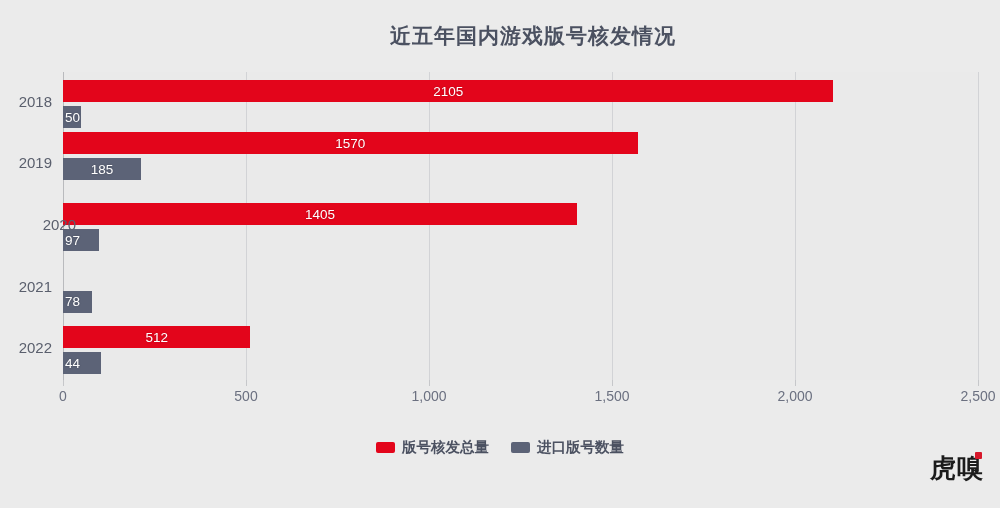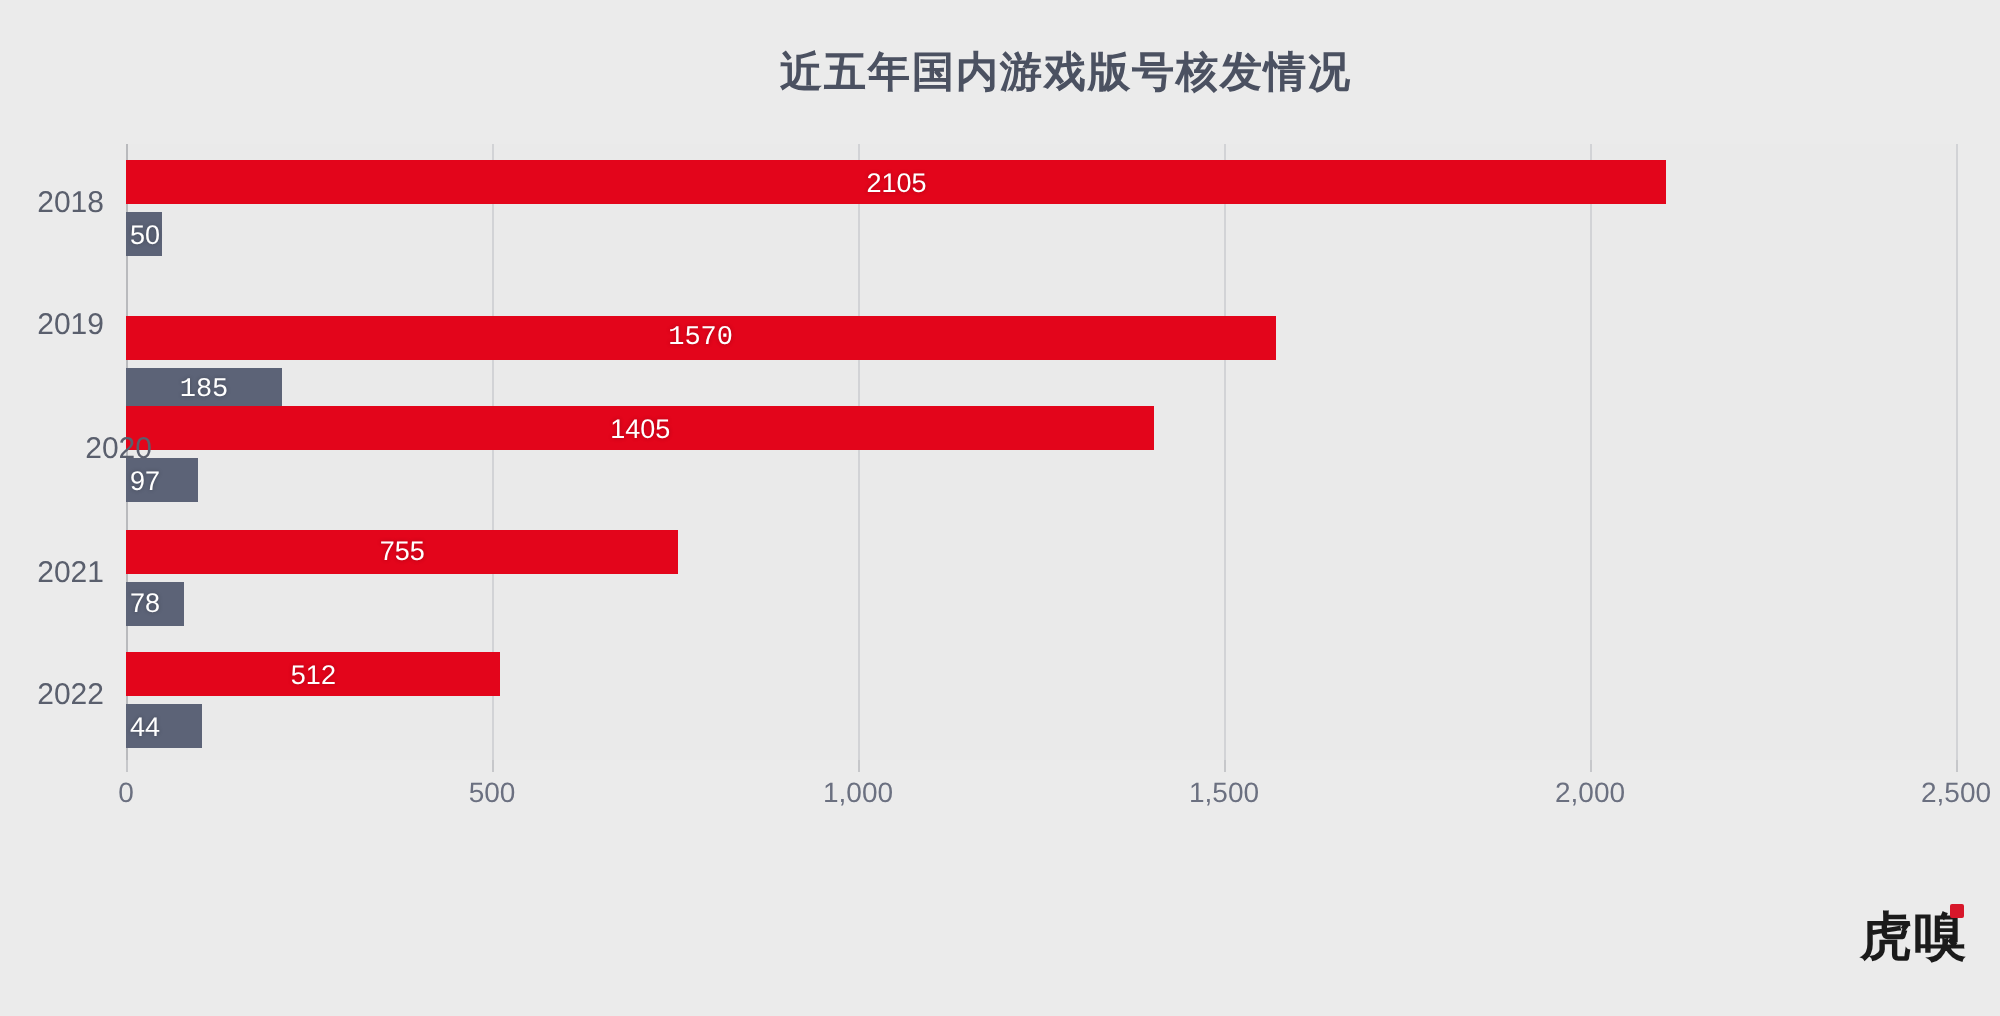--- a/index.html
+++ b/index.html
@@ -206,40 +206,37 @@
     <div class="axis-line"></div>
     <div id="bar-groups">
         <div class="bar-group" style="top: 0px; height: 61.6px;">
           <div class="bar total" style="width: 770.43px; background: rgb(227, 5, 27);">
             <span class="bar-value">2105</span>
           </div>
           <div class="bar imported" style="width: 18.3px; background: rgb(92, 99, 119);">
             <span class="bar-value" style="left: 2px; right: auto; text-align: left;">50</span>
           </div>
         </div>
-        <div class="bar-group" style="top: 78px; height: 61.6px; font-family: Liberation Mono, monospace;">
+        <div class="bar-group" style="top: 52px; height: 61.6px;">
           <div class="bar total" style="width: 574.62px; background: rgb(227, 5, 27);">
             <span class="bar-value">1570</span>
           </div>
           <div class="bar imported" style="width: 78px; background: rgb(92, 99, 119);">
             <span class="bar-value">185</span>
           </div>
         </div>
         <div class="bar-group" style="top: 123.2px; height: 61.6px;">
           <div class="bar total" style="width: 514.23px; background: rgb(227, 5, 27);">
             <span class="bar-value">1405</span>
           </div>
           <div class="bar imported" style="width: 35.502px; background: rgb(92, 99, 119);">
             <span class="bar-value" style="left: 2px; right: auto; text-align: right;">97</span>
           </div>
         </div>
         <div class="bar-group" style="top: 184.8px; height: 61.6px;">
-          <div class="bar total" style="width: 276.33px; background: rgb(227, 5, 27);">
-            <span class="bar-value">755</span>
-          </div>
           <div class="bar imported" style="width: 28.548px; background: rgb(92, 99, 119);">
             <span class="bar-value" style="left: 2px; right: auto; text-align: left;">78</span>
           </div>
         </div>
         <div class="bar-group" style="top: 246.4px; height: 61.6px;">
           <div class="bar total" style="width: 187.392px; background: rgb(227, 5, 27);">
             <span class="bar-value">512</span>
           </div>
           <div class="bar imported" style="width: 38px; background: rgb(92, 99, 119);">
             <span class="bar-value" style="left: 2px; right: auto; text-align: left;">44</span>
@@ -263,19 +260,29 @@
       <div class="xtick-mark" style="left: 429px;"></div>
       <div class="xtick-label" style="left: 429px;">1,000</div>
       <div class="xtick-mark" style="left: 612px;"></div>
       <div class="xtick-label" style="left: 612px;">1,500</div>
       <div class="xtick-mark" style="left: 795px;"></div>
       <div class="xtick-label" style="left: 795px;">2,000</div>
       <div class="xtick-mark" style="left: 978px;"></div>
       <div class="xtick-label" style="left: 978px;">2,500</div>
     </div>
 
+  <div class="legend" id="legend">
+      <div class="legend-item">
+        <span class="legend-swatch" style="background: rgb(227, 5, 27);"></span>
+        <span class="legend-label">版号核发总量</span>
+      </div>
+      <div class="legend-item">
+        <span class="legend-swatch" style="background: rgb(92, 99, 119);"></span>
+        <span class="legend-label">进口版号数量</span>
+      </div>
+    </div>
 
   <div class="watermark">
     <span>虎嗅</span>
     <span class="wm-dot"></span>
   </div>
 
 </div>
 
 </body></html>

